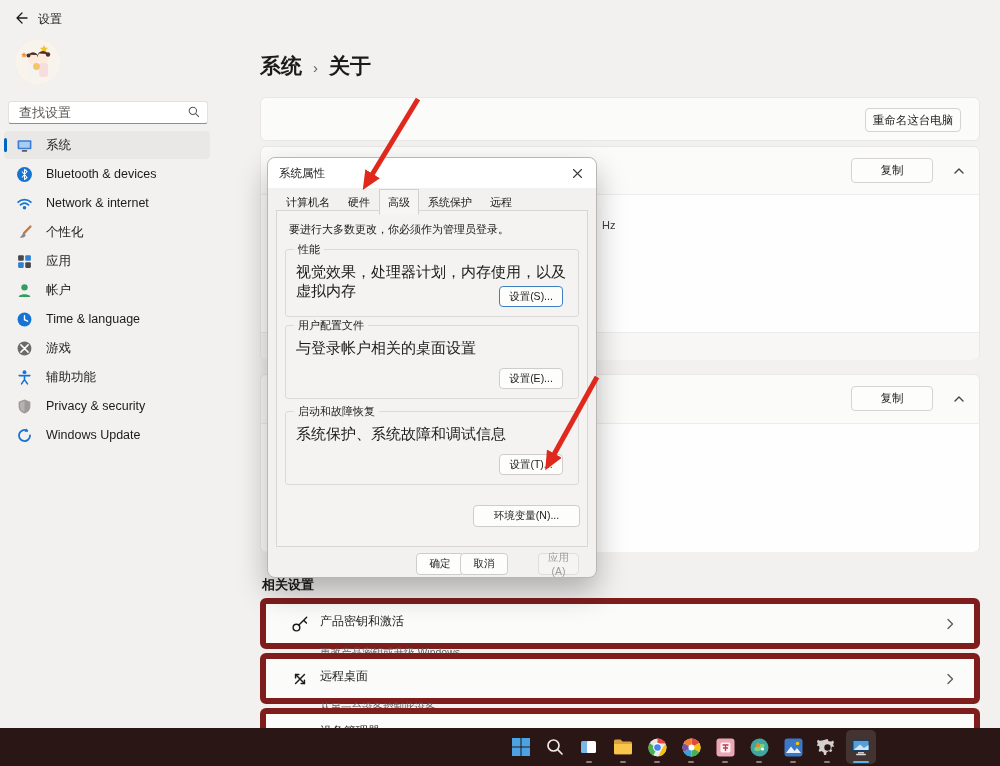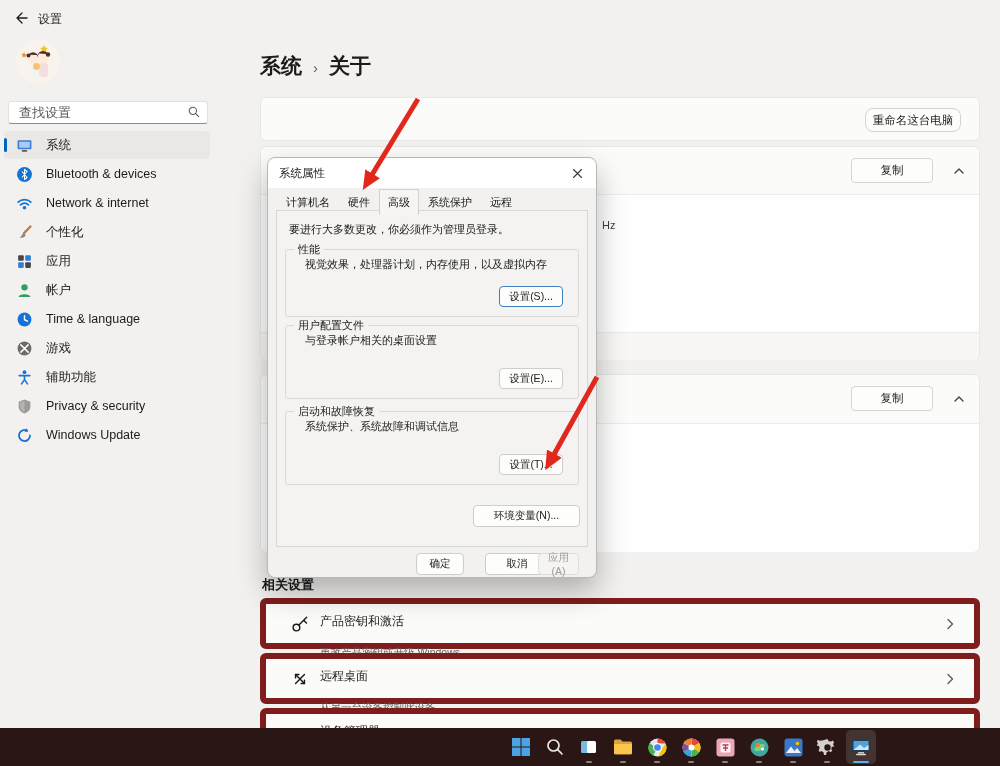--- a/index.html
+++ b/index.html
@@ -36,21 +36,21 @@
   .card-a{top:97px;height:44px;}
   .card-b{top:146px;height:214px;}
   .card-c{top:374px;height:178px;}
   .card-header{position:relative;height:47px;border-bottom:1px solid #ececea;}
   .card-b .card-body{position:relative;height:137px;background:#fefefe;border-bottom:1px solid #ececea;}
   .card-b .card-footer{height:27px;background:#f8f7f6;border-radius:0 0 6px 6px;}
   .card-c .card-header{height:48px;}
   .card-c .card-body{height:128px;background:#fefefe;border-radius:0 0 6px 6px;}
   .win-btn{position:absolute;background:#fdfdfc;border:1px solid #d6d4d2;border-radius:4px;
     font-size:11.5px;font-family:inherit;color:#1b1b1b;cursor:pointer;display:flex;align-items:center;justify-content:center;}
-  .rename-btn{right:18px;top:10px;width:96px;height:24px;border-radius:8px;}
+  .rename-btn{right:18px;top:10px;width:96px;height:24px;}
   .copy-btn{right:46px;top:11px;width:82px;height:25px;}
   .chev-up{position:absolute;right:12px;top:16px;width:16px;height:16px;cursor:pointer;}
   .spec-fragment{position:absolute;left:602px;top:219px;font-size:11px;color:#3c3c3c;}
   .related-heading{position:absolute;left:262px;top:576px;font-size:13px;font-weight:700;}
   .rrow{position:absolute;left:260px;width:720px;background:#fbfbfa;border:6px solid #7f1d1d;border-radius:6px;
     box-sizing:border-box;cursor:pointer;}
   .rrow-1{top:598px;height:51px;}
   .rrow-2{top:653px;height:51px;}
   .rrow-3{top:708px;height:58px;}
   .rrow .ricon{position:absolute;left:24px;top:50%;margin-top:-10px;width:20px;height:20px;}
@@ -67,28 +67,28 @@
   .tabstrip{position:absolute;left:9px;top:31px;display:flex;align-items:flex-end;}
   .tab{padding:3px 8px 4px;font-size:11px;cursor:pointer;border:1px solid transparent;}
   .tab.selected{background:#f6f5f4;border-color:#d2d0ce;border-bottom-color:#f6f5f4;padding-top:5px;position:relative;z-index:2;}
   .tabpage{position:absolute;left:8px;top:52px;width:312px;height:337px;border:1px solid #d8d6d4;background:#f4f3f2;box-sizing:border-box;}
   .dlg-intro{position:absolute;left:12px;top:11px;font-size:11px;}
   .group{position:absolute;left:8px;width:294px;border:1px solid #dcdad8;border-radius:3px;box-sizing:border-box;}
   .g1{top:38px;height:68px;}
   .g2{top:114px;height:74px;}
   .g3{top:200px;height:74px;text-decoration:underline;}
   .group-label{position:absolute;left:8px;top:-8px;background:#f4f3f2;padding:0 4px;font-size:11px;}
-  .group-desc{position:absolute;left:10px;top:7px;font-size:11px;margin-left:9px;}
+  .group-desc{position:absolute;left:10px;top:13px;font-size:15px;}
   .dlg-btn{position:absolute;background:#fdfdfc;border:1px solid #cfcdcb;border-radius:4px;font-size:10.5px;
     font-family:inherit;color:#1b1b1b;cursor:pointer;display:flex;align-items:center;justify-content:center;}
   .g-btn{right:15px;bottom:9px;width:64px;height:21px;}
   .g-btn.accent{border:1.5px solid #3f7fbf;}
   .env-btn{right:7px;top:294px;width:107px;height:22px;}
   .ok-btn{left:148px;top:395px;width:48px;height:22px;}
-  .cancel-btn{left:217px;top:395px;width:64px;height:22px;}
+  .cancel-btn{left:192px;top:395px;width:48px;height:22px;}
   .apply-btn{left:270px;top:395px;width:41px;height:22px;background:#f5f4f3;border-color:#e0dedc;color:#9d9b99;cursor:default;}
   
   .arrows{position:absolute;left:0;top:0;z-index:10;pointer-events:none;}
   
   .taskbar{position:absolute;left:0;top:728px;width:1000px;height:38px;background:#2a1715;z-index:20;
     display:flex;align-items:center;}
   .tb-group{position:absolute;left:506px;display:flex;gap:4px;align-items:center;}
   .tb-item{position:relative;width:30px;height:34px;display:flex;align-items:center;justify-content:center;
     border-radius:5px;cursor:pointer;}
   .tb-item.active{background:rgba(255,255,255,.12);}

